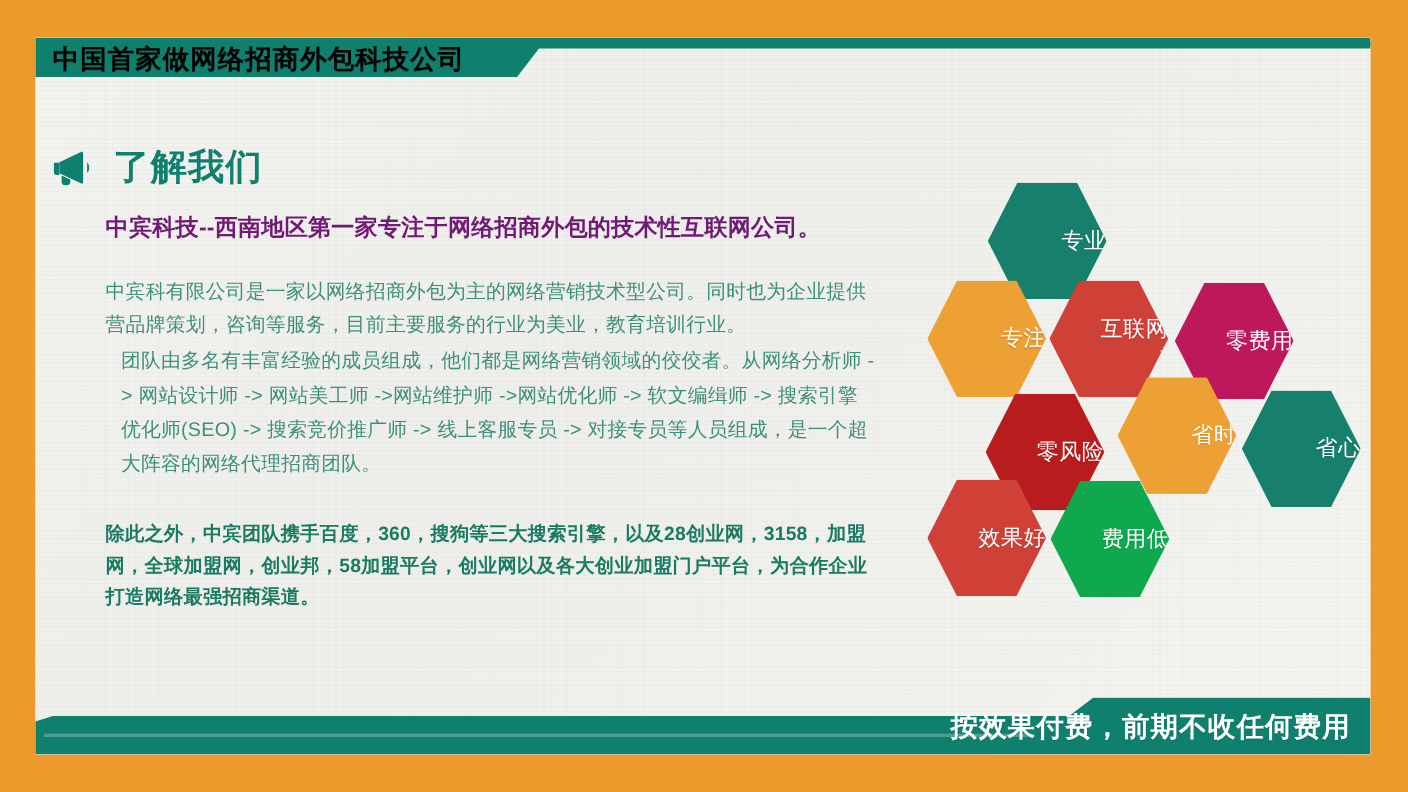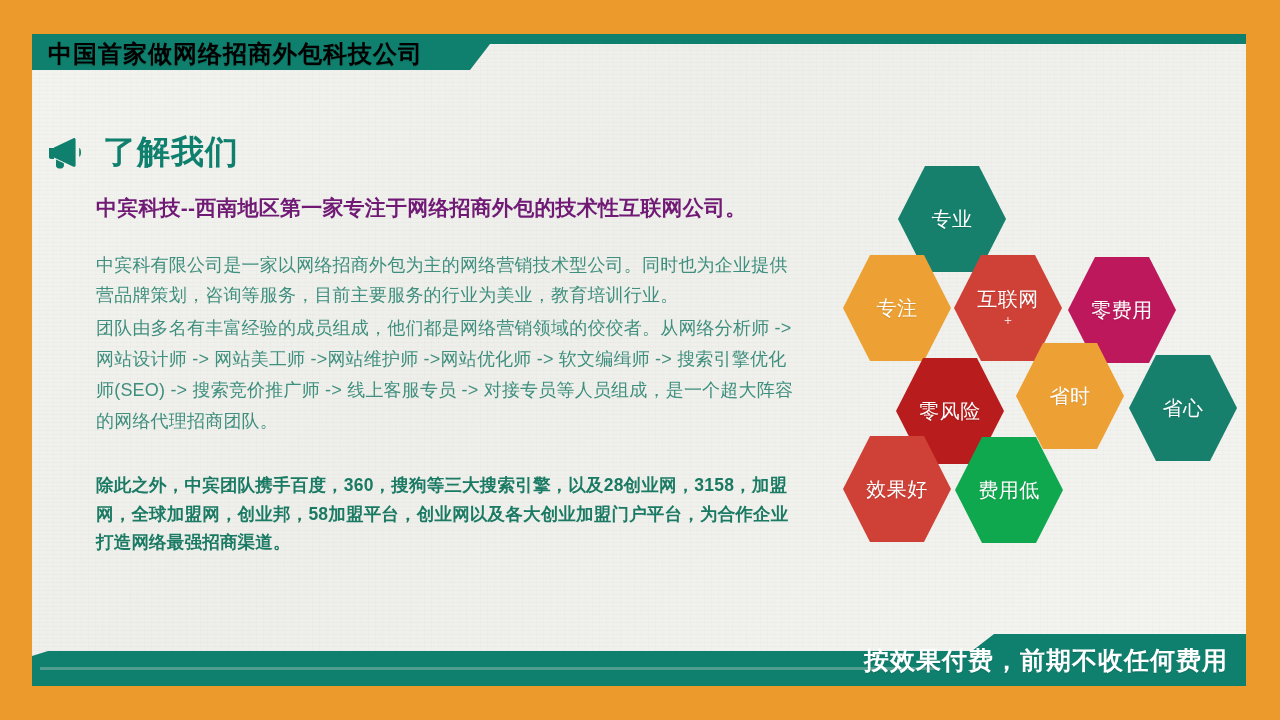--- a/index.html
+++ b/index.html
@@ -116,20 +116,21 @@
   }
   .para {
     font-size: 18px;
     color: #3f8f7e;
     line-height: 1.72;
     letter-spacing: 0.2px;
     margin: 0;
   }
   .para.second {
     margin-top: 2px;
+    margin-left: 14px;
   }
   .closing {
     margin: 34px 0 0 0;
     font-size: 17.5px;
     font-weight: bold;
     color: #1a7a63;
     line-height: 1.62;
     letter-spacing: 0.2px;
   }
 
@@ -142,21 +143,21 @@
     height: 720px;
     pointer-events: none;
   }
   .hex {
     position: absolute;
     width: 108px;
     height: 106px;
     clip-path: polygon(25% 0%, 75% 0%, 100% 50%, 75% 100%, 25% 100%, 0% 50%);
     display: flex;
     flex-direction: column;
-    align-items: center;
+    align-items: flex-end;
     justify-content: center;
     pointer-events: auto;
     font-family: Liberation Serif, serif;
   }
   .hex .hex-label {
     font-size: 20px;
     font-weight: 500;
     color: #ffffff;
     line-height: 1.12;
     text-align: center;

